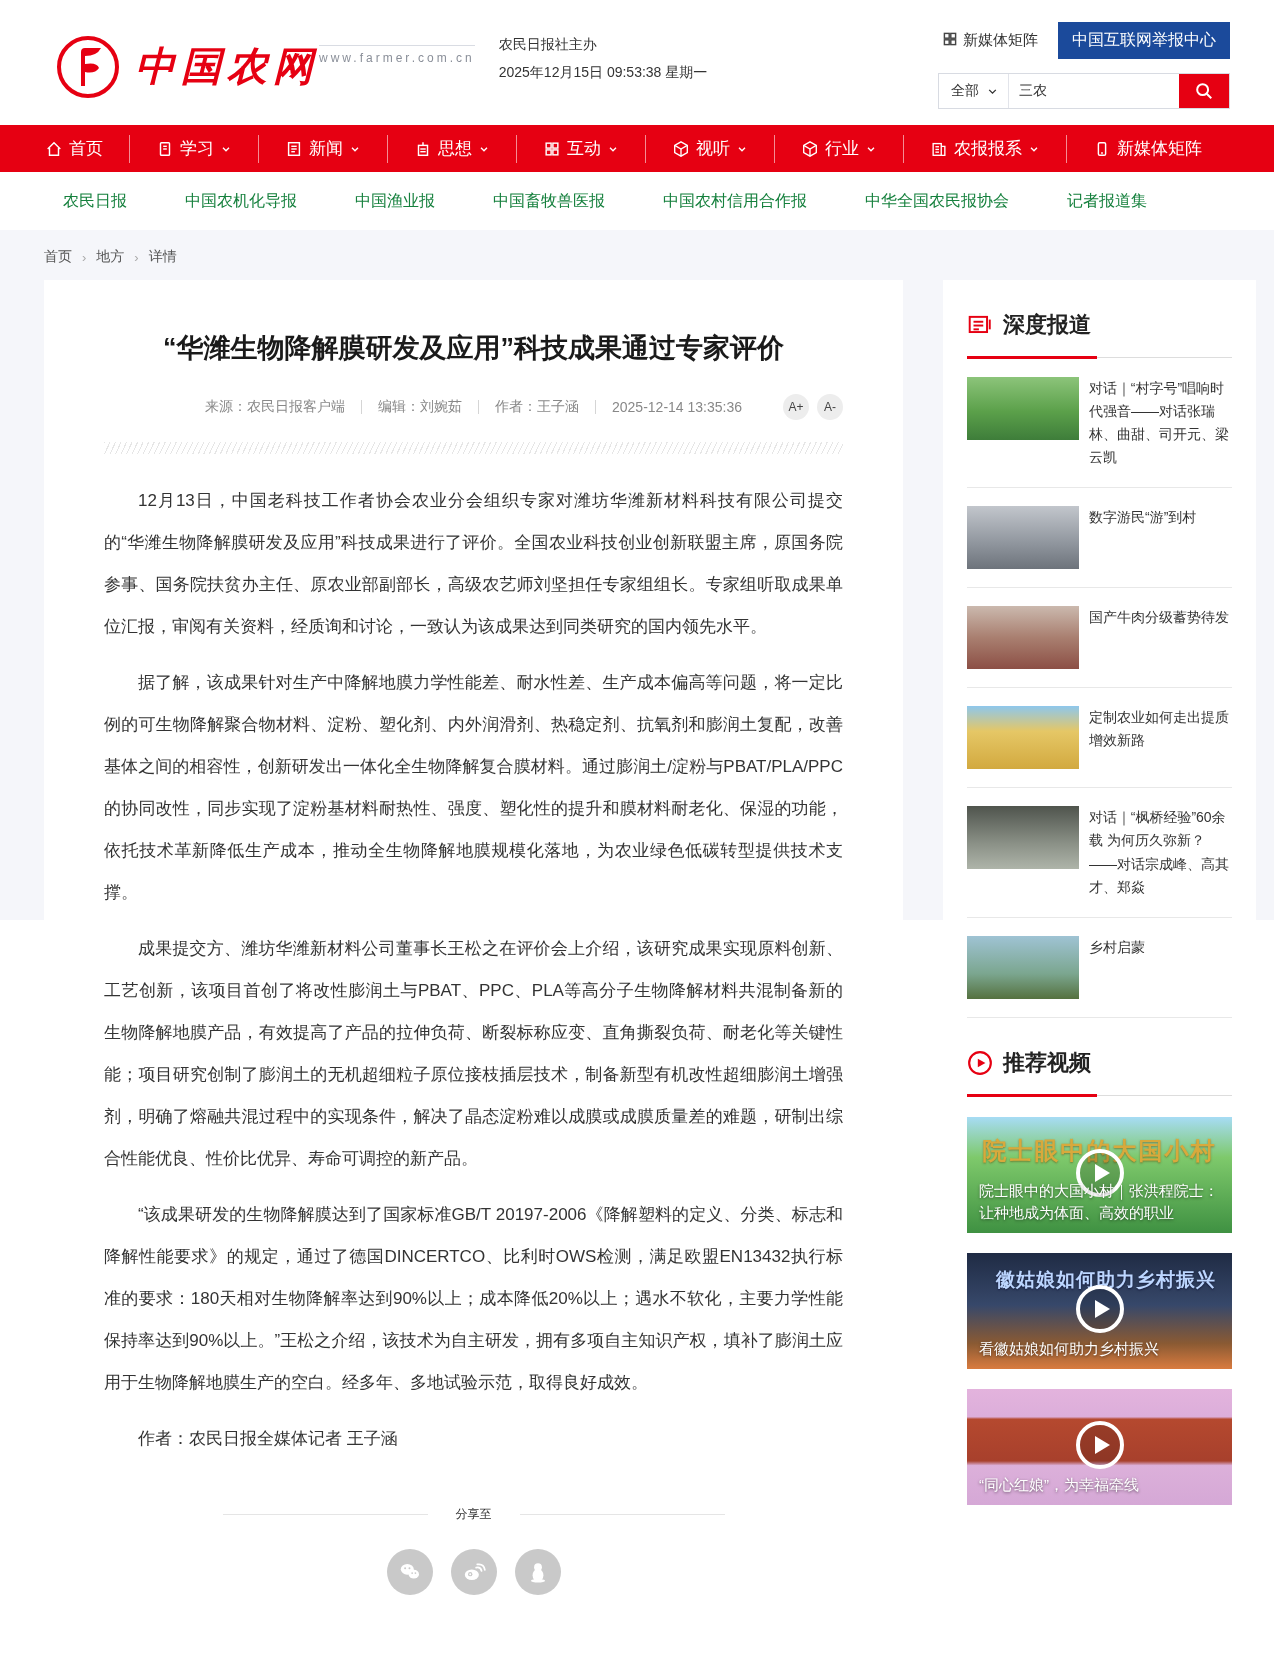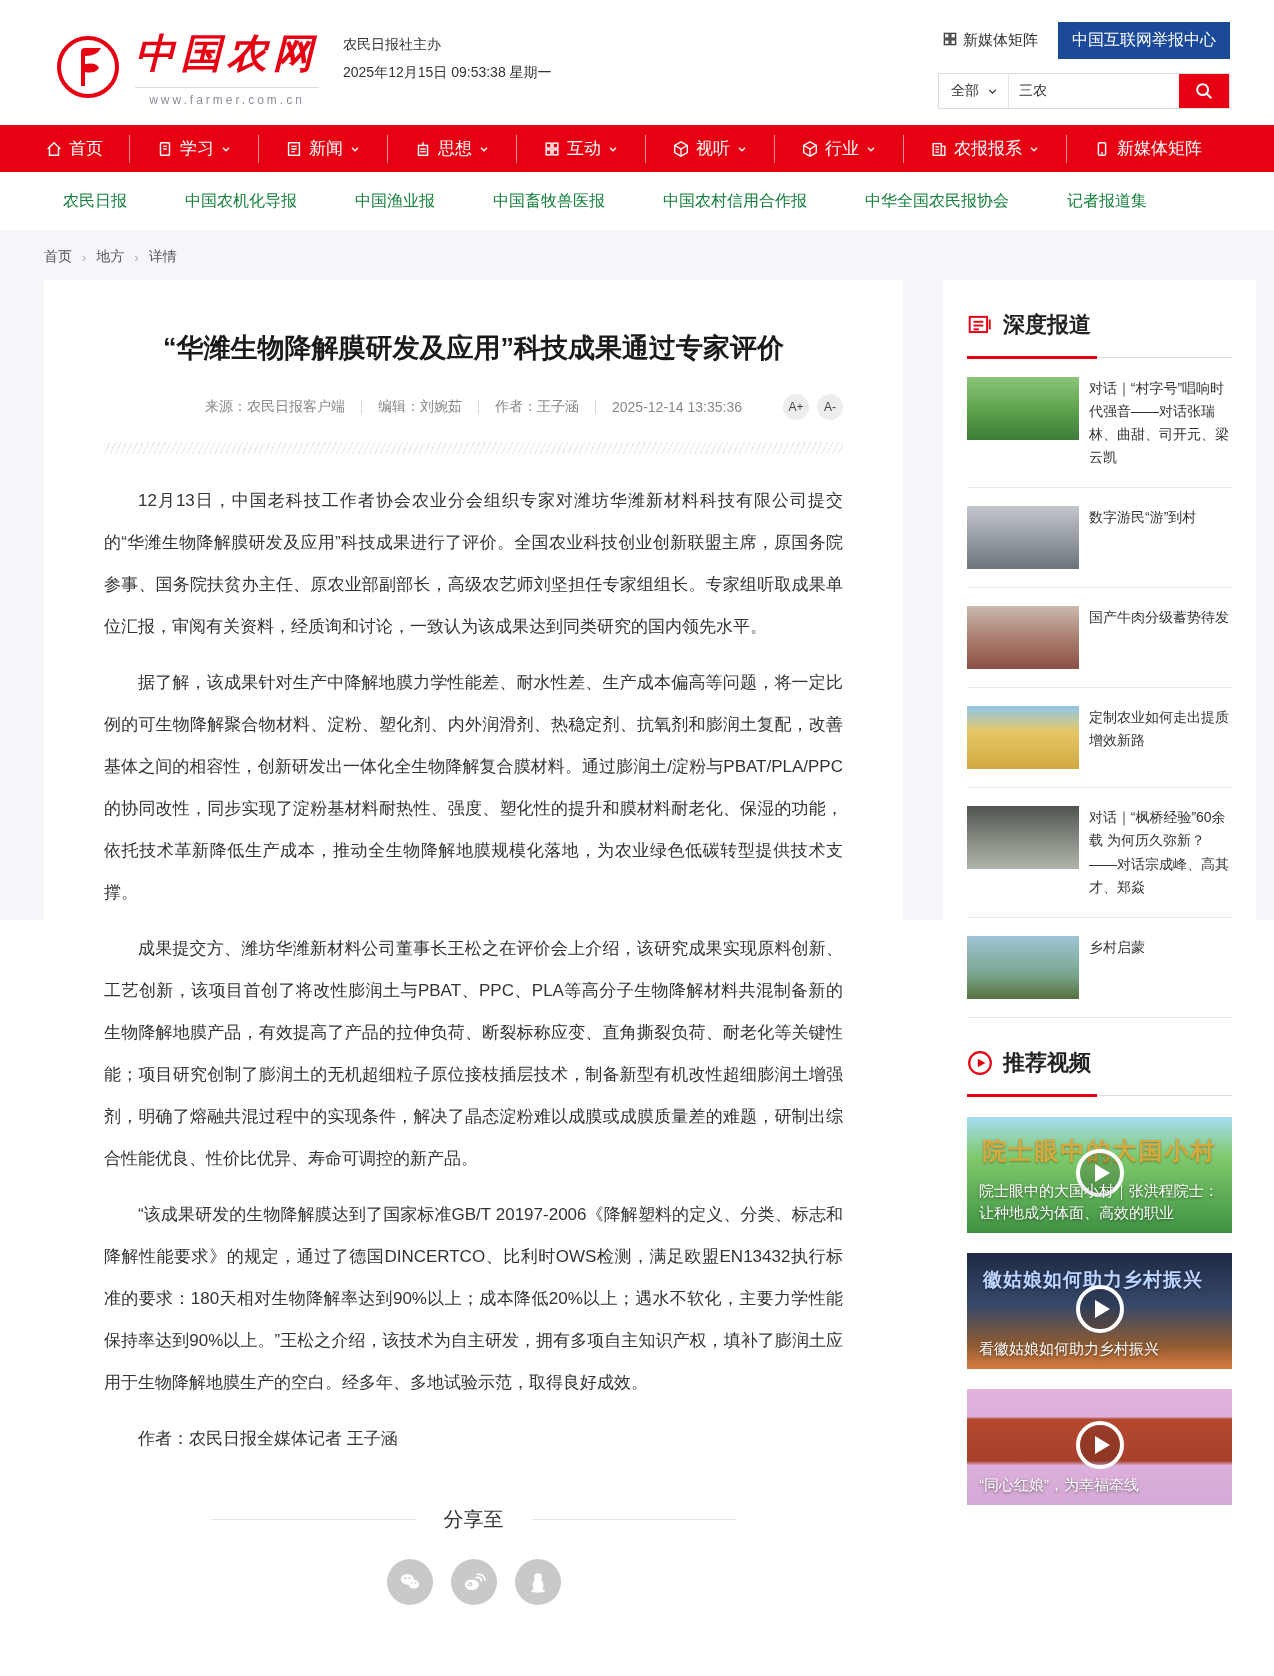--- a/index.html
+++ b/index.html
@@ -8,21 +8,21 @@
     font-family:"Liberation Sans","DejaVu Sans",sans-serif;
     color:#333;
     background:linear-gradient(to bottom,#f5f6fa 0,#f5f6fa 920px,#ffffff 920px);
     height:1676px; overflow:hidden; position:relative;
   }
 
   
   .top-header { background:#fff; height:125px; display:flex; padding:0 44px 0 55px; }
   .logo-wrap { display:flex; align-items:center; gap:14px; padding-top:8px; }
   .logo-mark { width:66px; height:66px; }
-  .logo-text-block { display:flex; flex-direction:column; }
+  .logo-text-block { display:flex; flex-direction:row; }
   .logo-cn { color:#e60012; font-size:40px; font-weight:bold; letter-spacing:6px; font-family:"Liberation Serif","DejaVu Serif",serif; font-style:italic; }
   .logo-url { color:#8a8f99; font-size:12px; letter-spacing:3px; border-top:1px solid #d9dce3; margin-top:6px; padding-top:5px; text-align:center; }
   .organizer-block { margin-left:24px; padding-top:30px; font-size:14px; color:#333; line-height:2.0; }
   .organizer-block .date { color:#333; }
   .header-right { margin-left:auto; display:flex; flex-direction:column; align-items:flex-end; padding-top:22px; }
   .header-links { display:flex; align-items:center; gap:20px; }
   .media-matrix { display:flex; align-items:center; gap:5px; font-size:15px; color:#333; cursor:pointer; }
   .report-btn { background:#1b4a9b; color:#fff; font-size:16px; padding:8px 14px; cursor:pointer; }
   .search-bar { margin-top:14px; display:flex; align-items:stretch; border:1px solid #d8dbe2; background:#fff; height:36px; width:292px; }
   .search-select { display:flex; align-items:center; gap:8px; font-size:14px; color:#333; padding:0 10px 0 12px; border-right:1px solid #e2e4ea; cursor:pointer; }
@@ -53,38 +53,38 @@
   
   .article-title { text-align:center; font-size:27px; font-weight:bold; color:#1a1a1a; line-height:1.4; }
   .article-meta { position:relative; margin-top:30px; display:flex; justify-content:center; align-items:center; font-size:14px; color:#888; }
   .article-meta .m-sep { width:1px; height:14px; background:#d5d5d5; margin:0 16px; }
   .font-btns { position:absolute; right:0; top:-4px; display:flex; gap:8px; }
   .font-btn { width:26px; height:26px; border-radius:50%; background:#ededed; color:#444; font-size:12px; display:flex; align-items:center; justify-content:center; cursor:pointer; }
   .hatch-divider { margin-top:26px; height:12px;
     background:repeating-linear-gradient(115deg,#e6e6e6 0 1px,transparent 1px 5px); }
   .article-body { margin-top:26px; }
   .article-body p { font-size:17px; line-height:42px; text-align:justify; text-indent:2em; color:#333; margin-bottom:14px; }
-  .share-row { margin-top:46px; display:flex; align-items:center; justify-content:center; gap:28px; font-size:20px; color:#333; }
+  .share-row { margin-top:46px; display:flex; align-items:center; justify-content:center; gap:28px; font-size:12px; color:#333; }
   .share-row .line { width:205px; height:1px; background:#e5e5e5; }
   .share-icons { margin-top:26px; display:flex; justify-content:center; gap:18px; }
   .share-circle { width:46px; height:46px; border-radius:50%; background:#c9c9c9; display:flex; align-items:center; justify-content:center; cursor:pointer; }
 
   
   .section-head { display:flex; align-items:center; gap:10px; font-size:22px; font-weight:bold; color:#222; }
   .section-underline { margin-top:16px; height:3px; background:#ddd; position:relative; background:linear-gradient(to bottom, transparent 1px, #ddd 1px, #ddd 2px, transparent 2px); }
   .section-underline::before { content:""; position:absolute; left:0; top:0; width:130px; height:3px; background:#e60012; }
   .deep-item { display:flex; gap:10px; padding:18px 0; border-bottom:1px solid #e8e8e8; cursor:pointer; }
   .deep-thumb { width:112px; height:63px; flex:0 0 112px; }
   .deep-title { font-size:14px; color:#333; line-height:1.65; }
   .videos-head { margin-top:30px; }
   .video-item { position:relative; margin-top:20px; height:116px; cursor:pointer; overflow:hidden; }
   .video-caption { position:absolute; left:12px; right:10px; bottom:8px; color:#fff; font-size:15px; line-height:1.5; text-shadow:0 1px 3px rgba(0,0,0,.55); }
   .video-play { position:absolute; left:50%; top:50%; transform:translate(-50%,-50%); }
   .video-overlay-gold { position:absolute; top:18px; left:0; right:0; text-align:center; font-size:24px; font-weight:bold; color:#d8a93c; text-shadow:0 1px 2px rgba(90,60,0,.5); letter-spacing:2px; font-family:"Liberation Serif","DejaVu Serif",serif; }
-  .video-overlay-blue { position:absolute; top:14px; left:16px; right:3px; font-size:19px; font-weight:bold; color:#bcd6ff; text-shadow:0 1px 2px rgba(0,0,40,.6); letter-spacing:1px; }
+  .video-overlay-blue { position:absolute; top:14px; left:16px; right:3px; font-size:19px; font-weight:bold; color:#bcd6ff; text-shadow:0 1px 2px rgba(0,0,40,.6); letter-spacing:1px;text-align:center; }
 
   
   .thumb-marathon { background:linear-gradient(180deg,#8cc47a 0%,#5ba04a 55%,#3e7d3a 100%); }
   .thumb-office { background:linear-gradient(180deg,#c2c6cc 0%,#8f959d 60%,#6d737b 100%); }
   .thumb-beef { background:linear-gradient(180deg,#cbb9ae 0%,#a97f70 50%,#8c4f45 100%); }
   .thumb-field { background:linear-gradient(180deg,#8ec7ec 0%,#e5c766 40%,#d2a93f 100%); }
   .thumb-pavilion { background:linear-gradient(180deg,#4f544d 0%,#8b9187 60%,#aeb4a9 100%); }
   .thumb-lake { background:linear-gradient(180deg,#9fc3d4 0%,#7ba68f 60%,#55713f 100%); }
   .vthumb-village { background:linear-gradient(180deg,#a7dcf5 0%,#7ec96b 35%,#3f9142 100%); }
   .vthumb-night { background:linear-gradient(180deg,#1f2b44 0%,#37486a 45%,#8a5a33 78%,#d97b3f 100%); }

